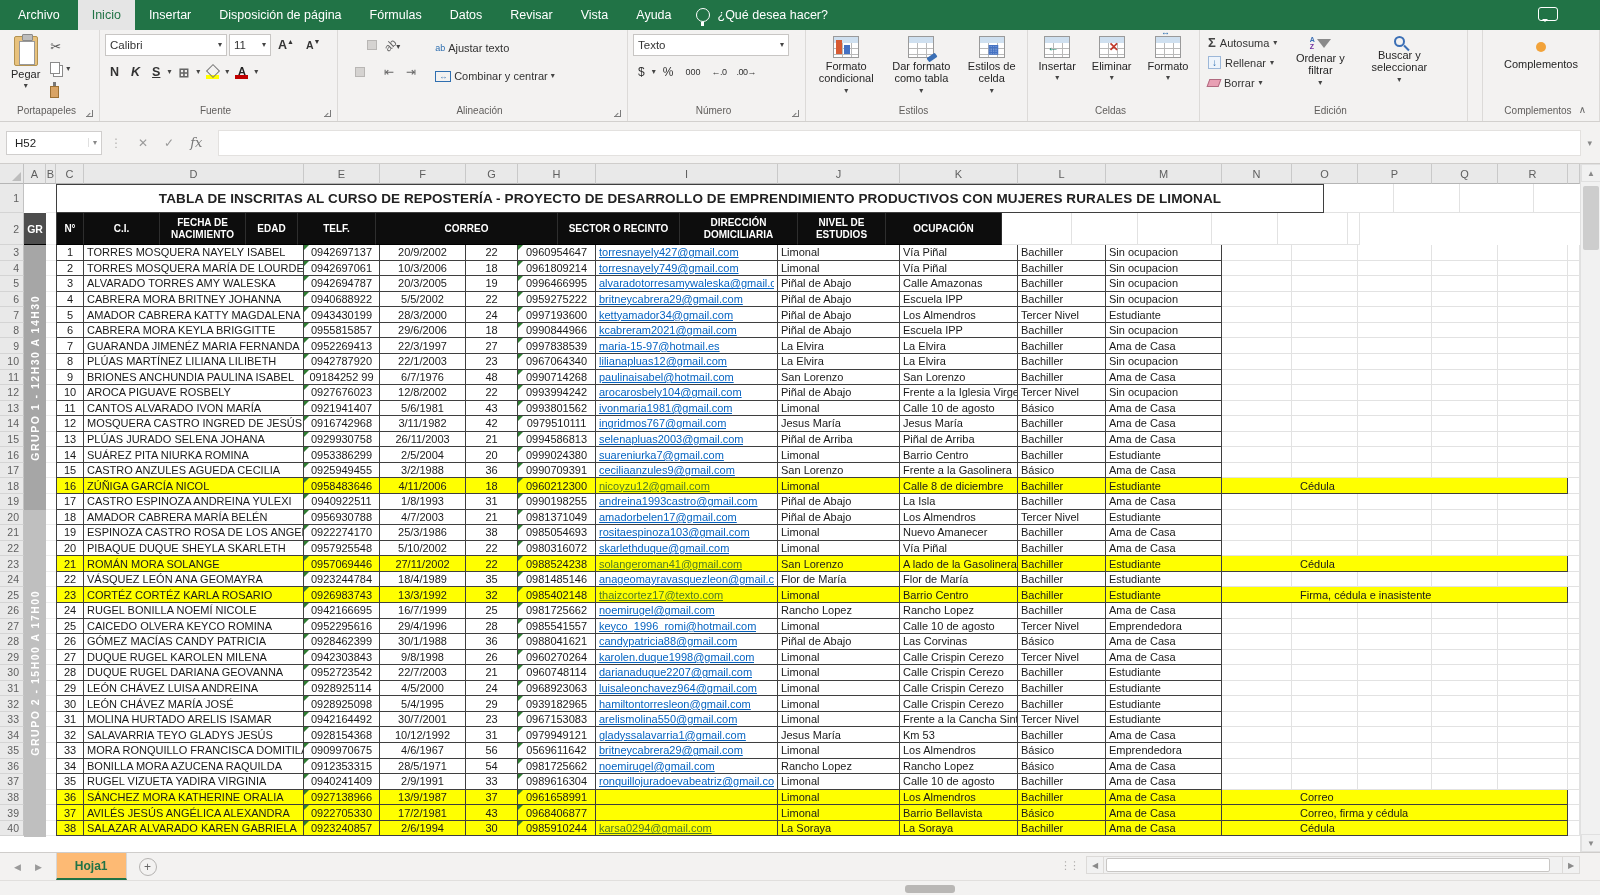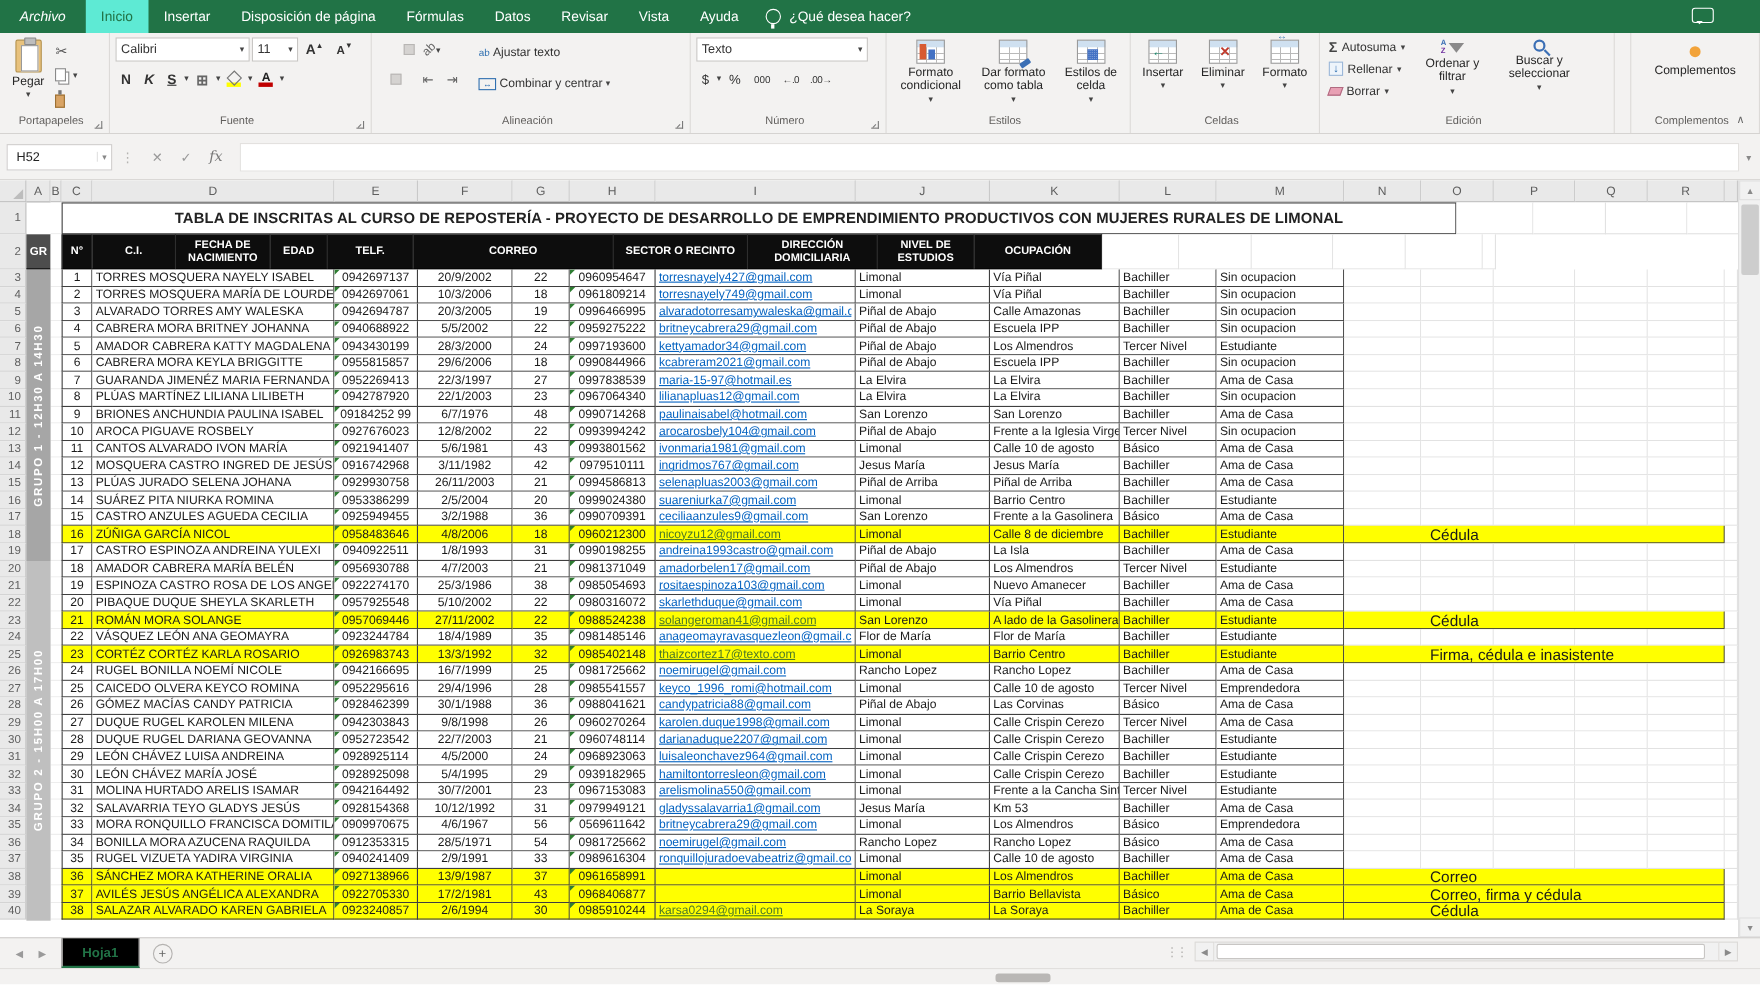--- a/index.html
+++ b/index.html
@@ -2,22 +2,22 @@
 <html><head>
 <meta charset="utf-8">
 <style>
   * { box-sizing: border-box; margin: 0; padding: 0; }
   html,body { width:1600px; height:895px; overflow:hidden; }
   body { font-family:"Liberation Sans", sans-serif; background:#fff; position:relative; font-size:11px; color:#222; }
 
   
   .menubar { position:absolute; left:0; top:0; width:1600px; height:30px; background:#217346; display:flex; align-items:stretch; color:#fff; }
   .mtab { padding:0 14px; display:flex; align-items:center; font-size:12.5px; cursor:default; }
-  .mtab.active { background:#5eead4; color:#217346; }
-  .mtab.file { padding:0 18px;font-style:italic; }
+  .mtab.active { background:#e5e5e5; color:#217346; }
+  .mtab.file { padding:0 18px; }
   .search-area { display:flex; align-items:center; gap:8px; margin-left:10px; font-size:12.5px; }
   .bulb { width:14px; height:14px; border:1.5px solid #fff; border-radius:50%; position:relative; }
   .bulb::after { content:""; position:absolute; left:4px; bottom:-5px; width:3px; height:4px; background:#fff; }
   .comment-ico { position:absolute; right:42px; top:7px; width:20px; height:14px; border:1.5px solid #fff; border-radius:3px; }
   .comment-ico::after { content:""; position:absolute; left:3px; bottom:-5px; border:3px solid transparent; border-top-color:#fff; }
 
   
   .ribbon { position:absolute; left:0; top:30px; width:1600px; height:92px; background:#f3f2f1; border-bottom:1px solid #d2d0ce; display:flex; }
   .rgroup { display:flex; flex-direction:column; border-right:1px solid #dcdad8; padding:3px 5px 0 5px; }
   .rbody { flex:1; display:flex; align-items:flex-start; }
@@ -104,21 +104,21 @@
   .ec { background:#fff; border-right:1px solid #e2e2e2; border-bottom:1px solid #e2e2e2; }
   .tc { background:#fff; border-right:1px solid #3f3f3f; border-bottom:1px solid #3f3f3f; display:flex; align-items:center; padding:0 3px; white-space:nowrap; overflow:hidden; font-size:11px; color:#1a1a1a; }
   .bl { border-left:1px solid #3f3f3f; }
   .ac { justify-content:center; padding:0 1px; }
   .tri { position:relative; }
   .tri::before { content:""; position:absolute; left:0; top:0; border-top:5px solid #2e7d32; border-right:5px solid transparent; }
   .title-cell { border:1px solid #3f3f3f; border-top:1px solid #3f3f3f; background:#fff; display:flex; align-items:center; justify-content:center; font-weight:bold; font-size:13.5px; letter-spacing:0.1px; white-space:nowrap; overflow:hidden; }
   .hc { background:#0d0d0d; color:#fff; font-weight:bold; font-size:10px; line-height:1.15; display:flex; align-items:center; justify-content:center; text-align:center; border-right:1px solid #2e2e2e; border-bottom:1px solid #000; padding:0 2px; }
   .grcell { background:#4d4d4d; color:#fff; font-weight:bold; font-size:10.5px; display:flex; align-items:center; justify-content:center; border-bottom:1px solid #000; }
   .yellow .tc { background:#ffff00; }
-  .note { padding-left:78px; justify-content:flex-start; font-size:14px; }
+  .note { padding-left:78px; justify-content:flex-start; font-size:11px; }
   .link { color:#0563c1; text-decoration:underline; overflow:hidden; white-space:nowrap; }
   .yellow .link { color:#4e7a27; }
   .gblock { position:absolute; left:24px; width:22px; display:flex; align-items:center; justify-content:center; z-index:2; }
   .g1 { top:61px; height:264.7px; background:#a6a6a6; }
   .g2 { top:325.7px; height:327px; background:#bfbfbf; }
   .vtext { writing-mode:vertical-rl; transform:rotate(180deg); color:#fff; font-weight:bold; font-size:10.5px; letter-spacing:1.5px; white-space:nowrap; }
 
   
   .w-gut{width:24px;flex:none} .w-a{width:22px;flex:none} .w-b{width:10px;flex:none} .w-c{width:28px;flex:none}
   .w-d{width:220px;flex:none} .w-e{width:76px;flex:none} .w-f{width:86px;flex:none} .w-g{width:52px;flex:none}
@@ -128,21 +128,21 @@
   .w-title{width:1268px;flex:none} .w-note{width:346px;flex:none}
 
   
   .vscroll { position:absolute; right:0; top:164px; width:20px; height:688px; background:#f1f1f1; border-left:1px solid #e0e0e0; }
   .vs-btn { position:absolute; left:0; width:20px; height:18px; color:#8a8a8a; font-size:8px; display:flex; align-items:center; justify-content:center; background:#f1f1f1; border:1px solid #e0e0e0; }
   .vs-up { top:0; } .vs-down { bottom:0; }
   .vs-thumb { position:absolute; left:2px; top:22px; width:16px; height:64px; background:#cdcdcd; border-radius:2px; }
 
   .tabbar { position:absolute; left:0; top:852px; width:1600px; height:28px; background:#f3f2f1; border-top:1px solid #cfcdcb; display:flex; align-items:stretch; }
   .tnav { display:flex; align-items:center; gap:14px; padding:0 14px; color:#9a9a9a; font-size:9px; }
-  .sheettab { background:#000000; color:#217346; font-weight:bold; font-size:12px; display:flex; align-items:center; padding:0 18px; border-right:1px solid #d8d6d4; border-left:1px solid #d8d6d4; border-bottom:2px solid #217346; }
+  .sheettab { background:#fdba74; color:#217346; font-weight:bold; font-size:12px; display:flex; align-items:center; padding:0 18px; border-right:1px solid #d8d6d4; border-left:1px solid #d8d6d4; border-bottom:2px solid #217346; }
   .addsheet { width:18px; height:18px; border:1px solid #b5b3b1; border-radius:50%; color:#666; display:flex; align-items:center; justify-content:center; font-size:12px; margin:auto 0 auto 12px; }
   .hscroll { position:absolute; right:20px; top:856px; width:520px; height:18px; display:flex; align-items:center; }
   .hs-dots { color:#b0aeac; font-size:11px; letter-spacing:-2px; margin-right:8px; }
   .hs-btn { width:18px; height:18px; background:#f1f1f1; border:1px solid #dcdad8; color:#8a8a8a; font-size:8px; display:flex; align-items:center; justify-content:center; }
   .hs-track { flex:1; height:18px; background:#f1f1f1; border-top:1px solid #dcdad8; border-bottom:1px solid #dcdad8; position:relative; }
   .hs-thumb { position:absolute; left:2px; top:1px; height:14px; width:97%; background:#fff; border:1px solid #c8c6c4; border-radius:2px; }
 
   .statusstrip { position:absolute; left:0; top:880px; width:1600px; height:15px; background:#f3f2f1; border-top:1px solid #e1dfdd; }
   .grip { position:absolute; left:905px; top:4px; width:50px; height:8px; background:#b9b7b5; border-radius:3px; }
 </style>
@@ -824,21 +824,21 @@
         <div class="ec w-r"></div>
         <div class="ec w-s"></div>
       </div>
       <div class="row dr yellow">
         <div class="gut w-gut">18</div>
         <div class="sp w-a"></div>
         <div class="cb w-b"></div>
         <div class="tc w-c ac bl">16</div>
         <div class="tc w-d">ZÚÑIGA GARCÍA NICOL</div>
         <div class="tc w-e ac tri">0958483646</div>
-        <div class="tc w-f ac">4/8/2006</div>
+        <div class="tc w-f ac">4/11/2006</div>
         <div class="tc w-g ac">18</div>
         <div class="tc w-h ac tri">0960212300</div>
         <div class="tc w-i">
           <div class="link">nicoyzu12@gmail.com</div>
         </div>
         <div class="tc w-j">Limonal</div>
         <div class="tc w-k">Calle 8 de diciembre</div>
         <div class="tc w-l">Bachiller</div>
         <div class="tc w-m">Estudiante</div>
         <div class="tc note w-note">Cédula</div>

